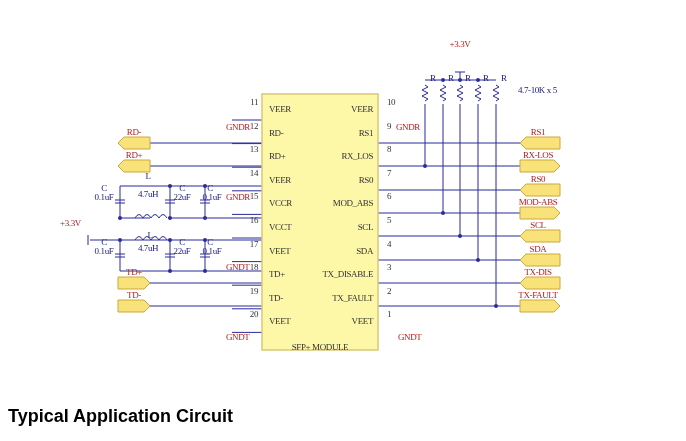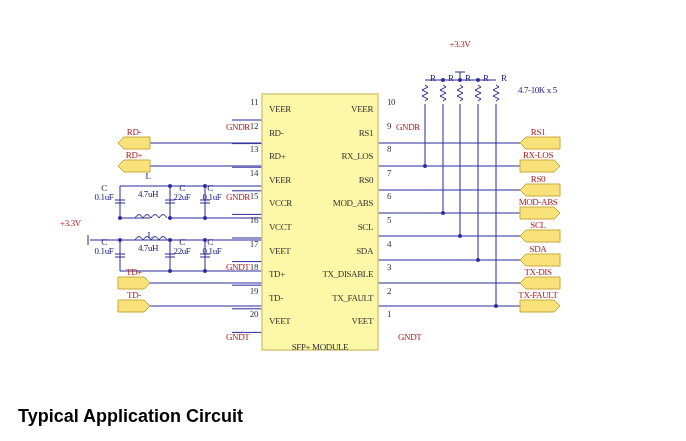--- a/index.html
+++ b/index.html
@@ -2,21 +2,21 @@
 <html><head>
 <meta charset="utf-8">
 <style>
   html,body{margin:0;padding:0;background:#fff;}
   body{width:686px;height:441px;position:relative;overflow:hidden;}
   #schem{position:absolute;left:0;top:0;}
   .lbl{font-family:"Liberation Serif",serif;font-size:9px;letter-spacing:-0.4px;}
   .pin{fill:#333;}
   .net{fill:#b02020;}
   .comp{fill:#1a1a80;}
-  .title{position:absolute;left:8px;top:406px;font-family:"Liberation Sans",sans-serif;font-weight:bold;font-size:18px;color:#000;margin-left:10px;}
+  .title{position:absolute;left:8px;top:406px;font-family:"Liberation Sans",sans-serif;font-weight:bold;font-size:18px;color:#000;}
 </style>
 </head>
 <body>
 
 <svg id="schem" width="686" height="400" viewBox="0 0 686 400">
   <g id="wires" stroke="#2b2b9a" stroke-width="1" fill="none">
       <line x1="232" y1="120" x2="262" y2="120" stroke="#2b2b9a" stroke-width="1"></line>
       <line x1="232" y1="143.6" x2="262" y2="143.6" stroke="#2b2b9a" stroke-width="1"></line>
       <line x1="232" y1="167.2" x2="262" y2="167.2" stroke="#2b2b9a" stroke-width="1"></line>
       <line x1="232" y1="190.8" x2="262" y2="190.8" stroke="#2b2b9a" stroke-width="1"></line>

